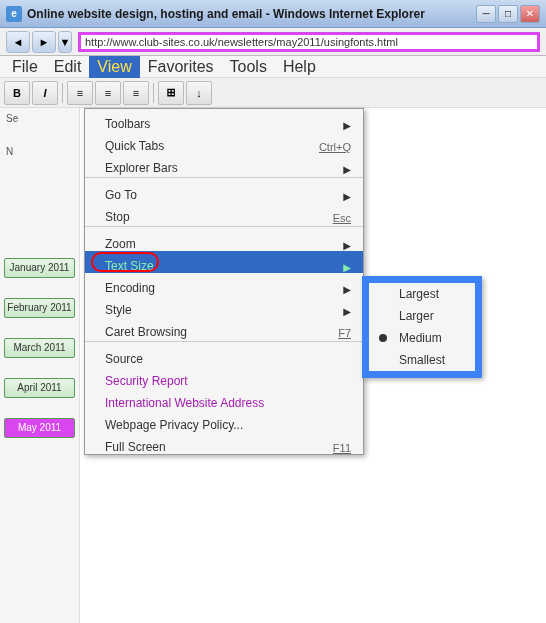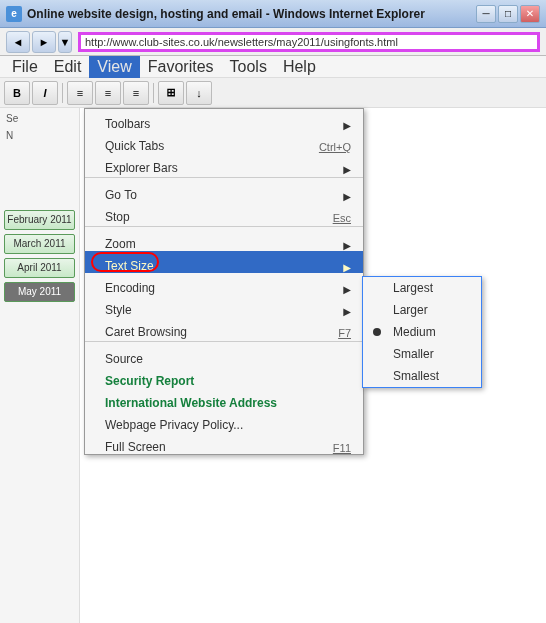--- a/index.html
+++ b/index.html
@@ -87,21 +87,21 @@
       border-bottom: 1px solid #ddd;
     }
     .menu-item {
       padding: 2px 8px;
       font-size: 16px;
       cursor: pointer;
       color: #333;
     }
     .menu-item.active {
       background: #316ac5;
-      color: #e5e5e5;
+      color: #fde047;
     }
 
     
     .toolbar {
       background: #f0f0f0;
       height: 30px;
       display: flex;
       align-items: center;
       padding: 0 4px;
       border-bottom: 1px solid #ddd;
@@ -129,41 +129,41 @@
     }
 
     
     .sidebar {
       width: 80px;
       background: #f5f5f5;
       border-right: 1px solid #ddd;
       padding: 4px;
       display: flex;
       flex-direction: column;
-      gap: 4px;
+      gap: 20px;
       overflow: hidden;
     }
     .sidebar-label {
       font-size: 10px;
       color: #555;
       padding: 1px 2px;
     }
     .sidebar-btn {
       height: 20px;
       border: 1px solid #5a9a5a;
       background: linear-gradient(to bottom, #e8f5e8, #c8e8c8);
       border-radius: 2px;
       font-size: 10px;
       color: #333;
       text-align: center;
       line-height: 18px;
       cursor: pointer;
     }
     .sidebar-btn.active {
-      background: #737373;
+      background: #d946ef;
       color: white;
     }
 
     
     .content {
       flex: 1;
       padding: 8px;
       overflow: hidden;
       position: relative;
     }
@@ -206,21 +206,21 @@
       color: #333;
       cursor: pointer;
       position: relative;
     }
     .view-menu-item:hover, .view-menu-item.highlighted {
       background: #316ac5;
       color: white;
     }
     .view-menu-item.highlighted {
       background: #316ac5;
-      color: #fef9c3;
+      color: #86efac;
     }
     .view-menu-separator {
       height: 1px;
       background: #ccc;
       margin: 2px 0;
     }
     .shortcut {
       color: #666;
       font-size: 11px;
       margin-left: 20px;
@@ -245,21 +245,21 @@
       z-index: 300;
     }
 
     
     .text-size-menu {
       position: absolute;
       top: 168px;
       left: 362px;
       width: 120px;
       background: #f5f5f5;
-      border: 1px solid #3b82f6;
+      border: 7px solid #3b82f6;
       box-shadow: 2px 2px 5px rgba(0,0,0,0.3);
       z-index: 250;
     }
     .text-size-item {
       height: 22px;
       padding: 0 12px 0 30px;
       display: flex;
       align-items: center;
       font-size: 12px;
       color: #333;
@@ -271,23 +271,22 @@
       left: 10px;
       top: 50%;
       transform: translateY(-50%);
       width: 8px; height: 8px;
       border-radius: 50%;
       background: #333;
     }
 
     
     .view-menu-item.disabled {
-      color: #15803d;
+      color: #a21caf;
       cursor: default;
-      font-weight: bold;
     }
   </style>
 </head>
 <body>
 
 <div class="title-bar">
   <div class="title-bar-icon">e</div>
   <span class="title-bar-text">Online website design, hosting and email - Windows Internet Explorer</span>
   <div class="title-bar-buttons">
     <div class="title-btn">─</div>
@@ -325,20 +324,21 @@
   <div class="tool-btn">⊞</div>
   <div class="tool-btn">↓</div>
 </div>
 
 <div class="main-area">
 
   <div class="sidebar">
     <div class="sidebar-label">Se</div>
     <div class="sidebar-label">N</div>
     <div style="height:60px;"></div>
+    <div class="sidebar-btn">January 2011</div>
     <div class="sidebar-btn">February 2011</div>
     <div class="sidebar-btn">March 2011</div>
     <div class="sidebar-btn">April 2011</div>
     <div class="sidebar-btn active">May 2011</div>
   </div>
 
   <div class="content">
     <div class="content-header">zone SpeedEweb Con</div>
     <div class="content-text">ours reading up about</div>
     <div class="content-text">d text written in a sm</div>
@@ -442,20 +442,17 @@
       <span>Largest</span>
     </div>
     <div class="text-size-item">
       <span>Larger</span>
     </div>
     <div class="text-size-item" style="position:relative;">
       <div class="radio-dot"></div>
       <span>Medium</span>
     </div>
     <div class="text-size-item">
-      <span>Smaller</span>
-    </div>
-    <div class="text-size-item">
       <span>Smallest</span>
     </div>
   </div>
 
 </div>
 
 </body></html>

